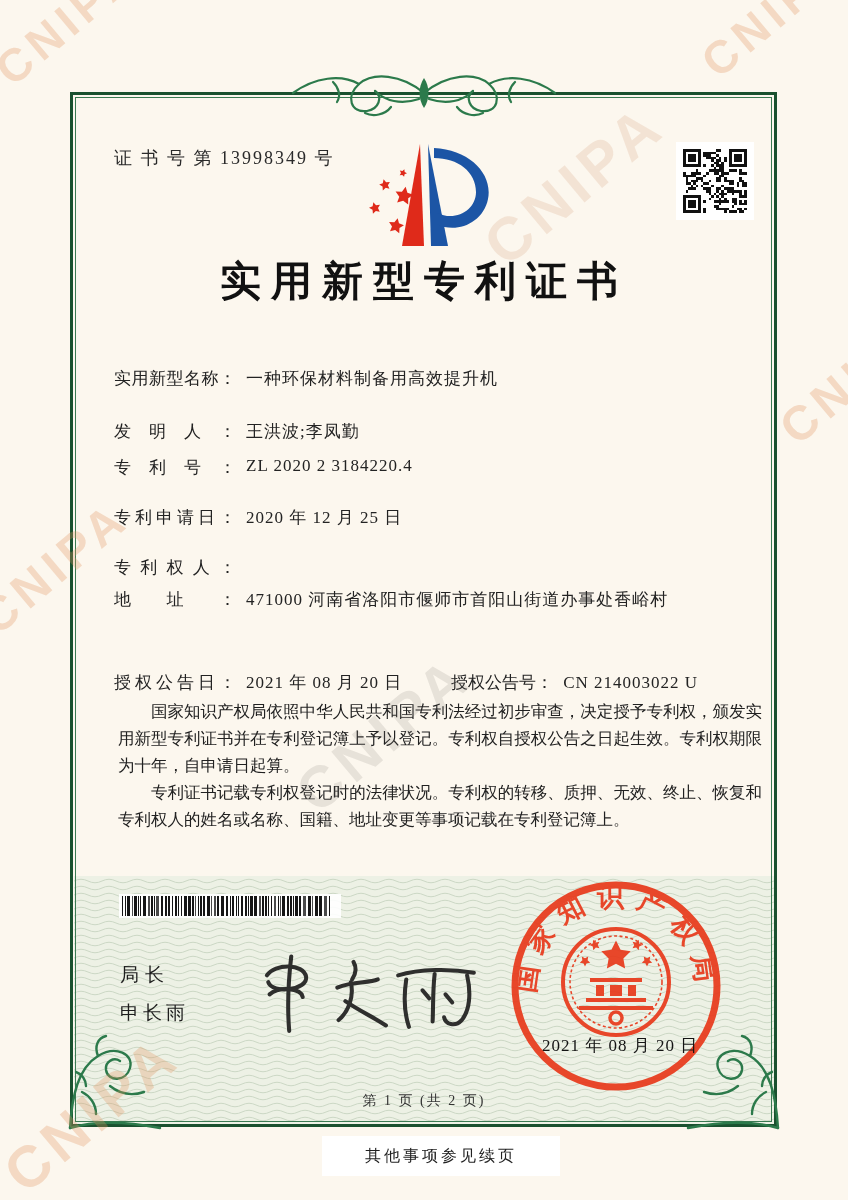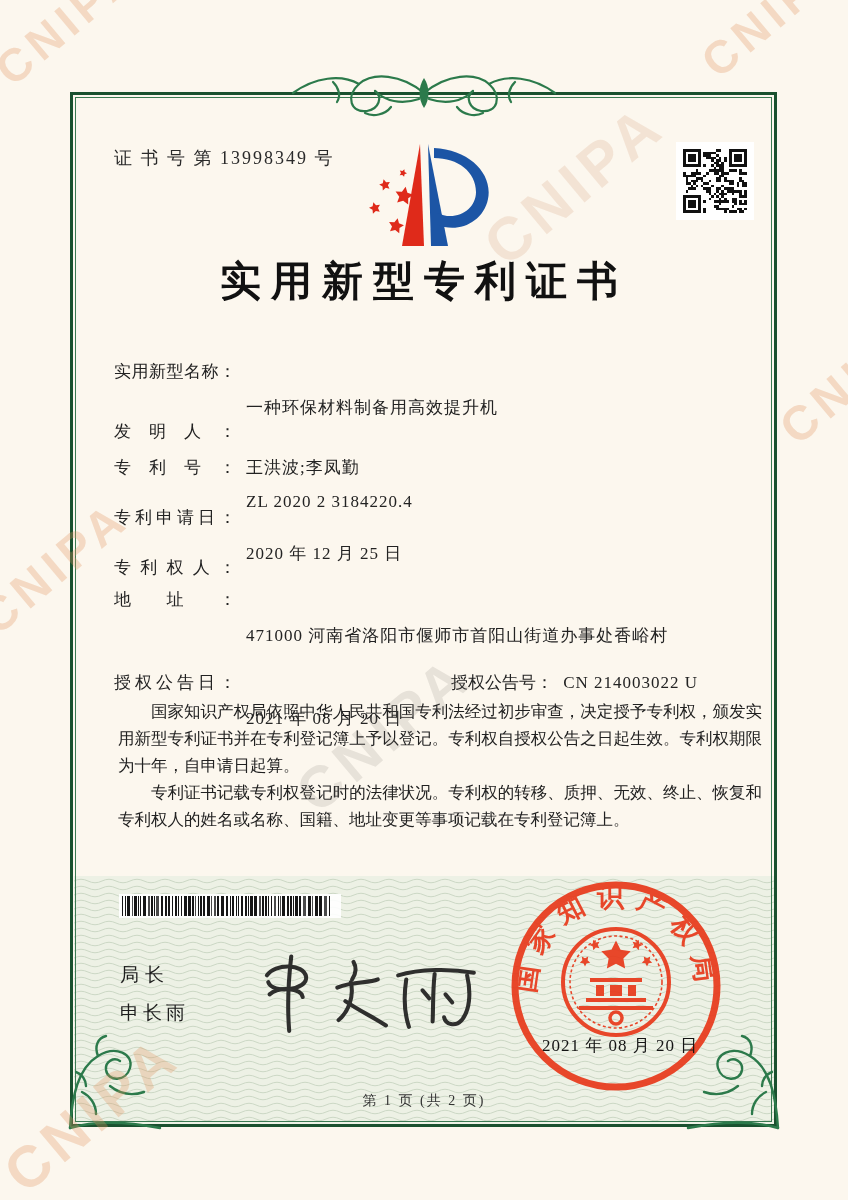--- a/index.html
+++ b/index.html
@@ -39,21 +39,21 @@
   .qr-box svg{width:64px;height:64px;}
   .logo{position:absolute;left:352px;top:134px;width:140px;height:120px;z-index:4;}
   .title{
     position:absolute;left:0;right:0;top:254px;text-align:center;
     font-size:41px;font-weight:700;letter-spacing:10px;color:#111;z-index:4;
   }
   
   .fields{position:absolute;left:114px;top:356px;width:650px;font-size:17px;z-index:4;}
   .field-row{position:absolute;left:0;width:100%;white-space:nowrap;display:flex;}
   .flabel{display:inline-block;width:122px;text-align:justify;text-align-last:justify;flex:none;}
-  .fvalue{margin-left:10px;letter-spacing:1px;margin-top:36px;}
+  .fvalue{margin-left:10px;letter-spacing:1px;}
   .grant2{position:absolute;left:337px;top:0;white-space:nowrap;}
   .grant2 .fvalue{margin-left:6px;}
   
   .body-text{
     position:absolute;left:118px;top:698px;width:644px;z-index:4;
     font-size:16.5px;line-height:27px;text-align:justify;color:#212121;
   }
   .body-text p{margin:0;text-indent:2em;}
   
   .barcode{
@@ -483,21 +483,21 @@
       <use href="#star" transform="translate(33,51) scale(.58) rotate(-14)"></use>
       <use href="#star" transform="translate(52,62) scale(.95) rotate(10)"></use>
       <use href="#star" transform="translate(23,74) scale(.60) rotate(-16)"></use>
       <use href="#star" transform="translate(44,92) scale(.80) rotate(12)"></use>
     </g>
   </svg>
 
   <div class="title">实用新型专利证书</div>
 
   <div class="fields">
-    <div class="field-row" style="top:4px">
+    <div class="field-row" style="top:11px">
       <span class="flabel">实用新型名称：</span>
       <span class="fvalue">一种环保材料制备用高效提升机</span>
     </div>
     <div class="field-row" style="top:64px">
       <span class="flabel">发明人：</span>
       <span class="fvalue">王洪波;李凤勤</span>
     </div>
     <div class="field-row" style="top:100px">
       <span class="flabel">专利号：</span>
       <span class="fvalue">ZL 2020 2 3184220.4</span>
@@ -632,14 +632,15 @@
       <rect x="-6" y="3" width="12" height="11"></rect>
       <rect x="12" y="3" width="8" height="11"></rect>
       <rect x="-30" y="16" width="60" height="4"></rect>
       <rect x="-37" y="24" width="74" height="4"></rect>
       <circle cy="36" r="6" fill="none" stroke="#e8391b" stroke-width="3.5"></circle>
     </g>
   </svg>
   <div class="seal-date">2021 年 08 月 20 日</div>
 
   <div class="page-info">第 1 页 (共 2 页)</div>
+  <div class="footer-note">其他事项参见续页</div>
 
 </div>
 
 </body></html>

